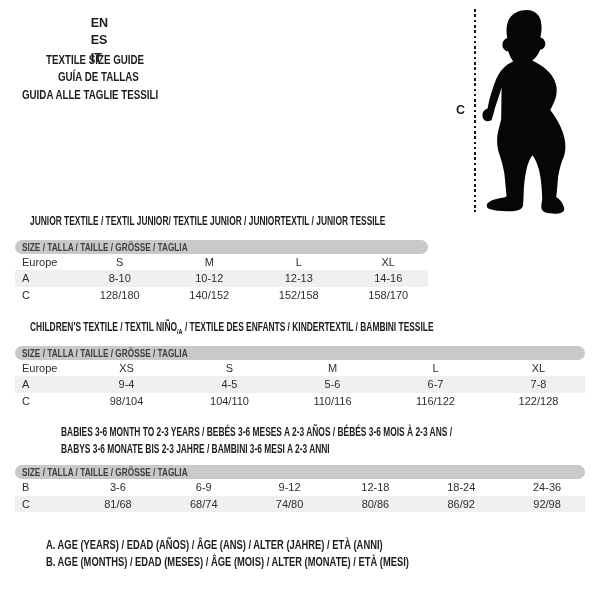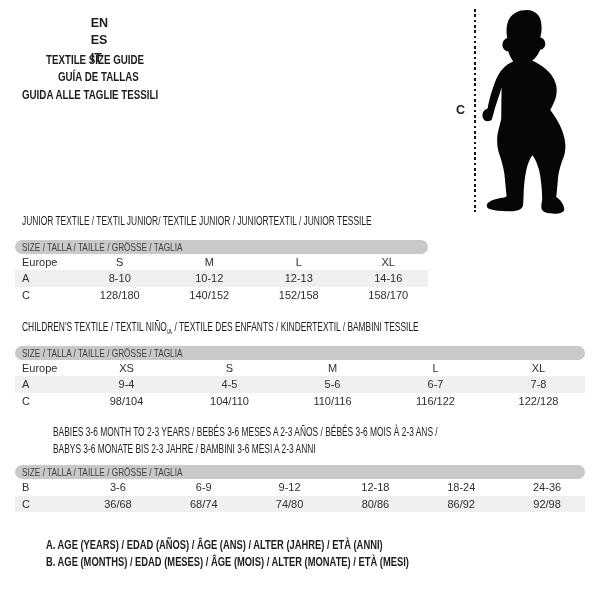--- a/index.html
+++ b/index.html
@@ -22,27 +22,27 @@
 
   
   .figure-svg { left:479px; top:6px; width:90px; height:210px; }
   .dash-line {
     left:474px; top:9px; width:2px; height:203px;
     background:repeating-linear-gradient(to bottom,#141414 0px,#141414 2.6px,transparent 2.6px,transparent 5.3px);
   }
   .c-label { left:456px; top:103px; font-weight:700; font-size:12.5px; }
 
   
-  .sec-title { left:22px; font-weight:400; font-size:12px; line-height:14px; }
+  .sec-title { left:30px; font-weight:700; font-size:12px; line-height:14px; }
   .sub-a { font-size:8px; vertical-align:sub; }
 
   
   .size-bar {
     left:15px; height:14px; background:#c9c9c9;
-    font-weight:400; font-size:11px; color:#3f3f3f;
+    font-weight:700; font-size:11px; color:#3f3f3f;
     line-height:14px; padding-left:7px;border-radius:7px;
   }
   .size-bar .bar-text { display:inline-block; transform:scaleX(0.75); transform-origin:0 50%; white-space:nowrap; }
   .tbody { left:15px; }
   .trow { display:flex; align-items:center; font-size:11px; color:#2e2e2e;gap:10px; }
   .trow.alt { background:#f0f0f0; }
   .row-label { flex:0 0 55px; padding-left:7px; }
   .cell { flex:1 1 0; text-align:center; }
 
   .h163 { height:16.3px; }
@@ -202,21 +202,21 @@
     <span class="row-label">B</span>
     <span class="cell">3-6</span>
     <span class="cell">6-9</span>
     <span class="cell">9-12</span>
     <span class="cell">12-18</span>
     <span class="cell">18-24</span>
     <span class="cell">24-36</span>
   </div>
   <div class="trow h165 alt">
     <span class="row-label">C</span>
-    <span class="cell">36/68</span>
+    <span class="cell">81/68</span>
     <span class="cell">68/74</span>
     <span class="cell">74/80</span>
     <span class="cell">80/86</span>
     <span class="cell">86/92</span>
     <span class="cell">92/98</span>
   </div>
 </div>
 
 <div class="abs footnotes">
   <div class="footnote">

